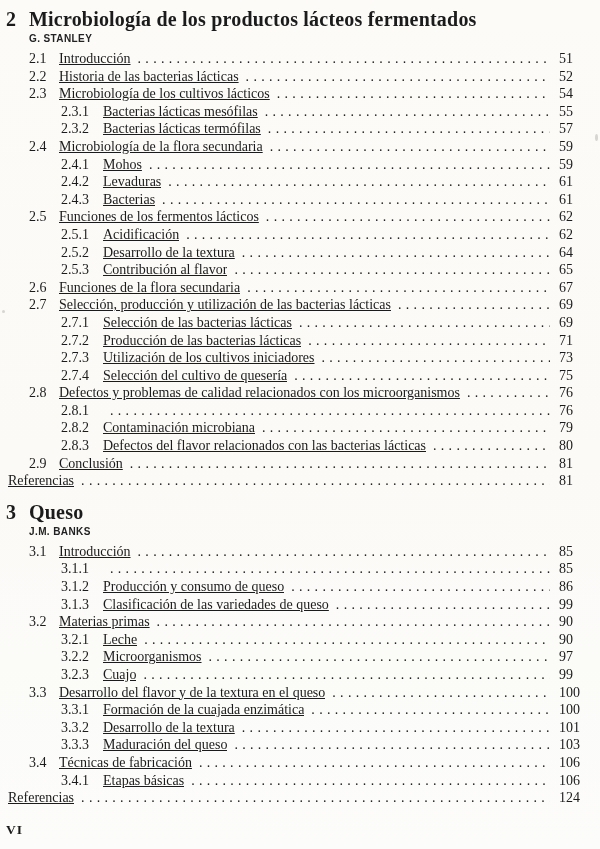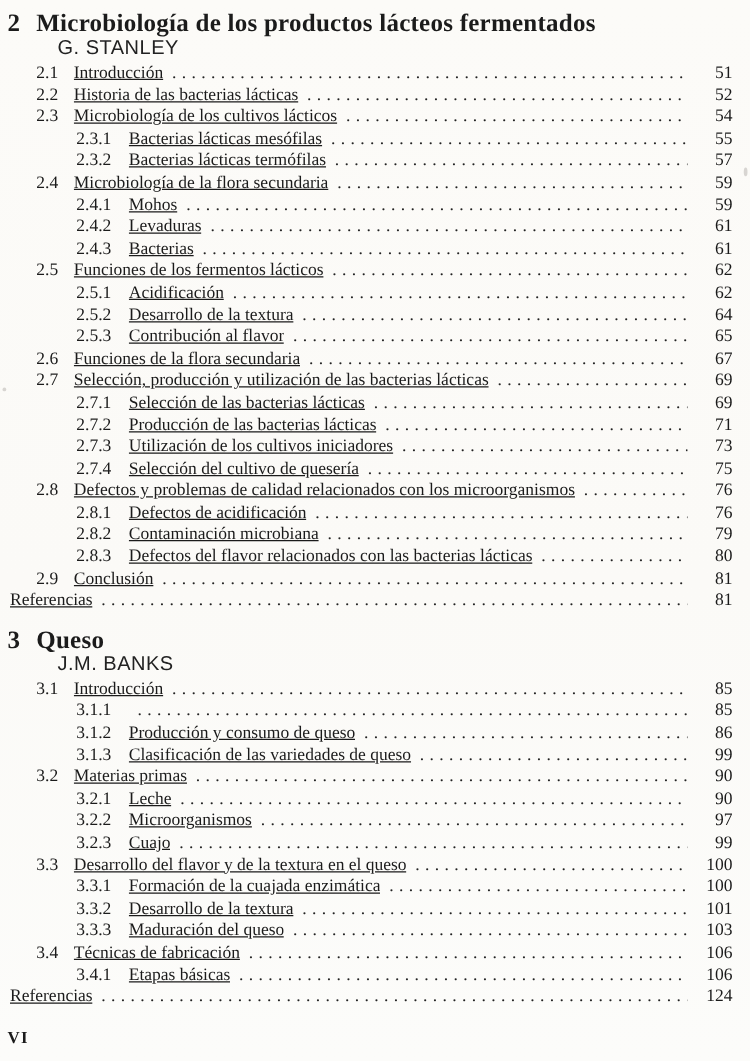--- a/index.html
+++ b/index.html
@@ -23,23 +23,23 @@
   .chap-num{
     width:23px;flex:0 0 23px;
     font-size:20px;font-weight:bold;line-height:22px;
   }
   .chap-title{
     font-size:20px;font-weight:bold;line-height:22px;
     letter-spacing:.2px;white-space:nowrap;
   }
   .chap-author{
     font-family:"Liberation Sans","DejaVu Sans",sans-serif;
-    font-size:16px;font-weight:normal;line-height:13px;
+    font-size:10px;font-weight:bold;line-height:13px;
     letter-spacing:.4px;color:#222;
-    margin:2px 0 0 17px;
+    margin:2px 0 0 0;
   }
   .chap-body{flex:1;min-width:0;}
   
   .entries{margin-top:5px;}
   .row{
     display:flex;align-items:baseline;
     font-size:14px;line-height:17.6px;
   }
   .num{flex:0 0 auto;white-space:nowrap;}
   .lvl1{padding-left:23px;}
@@ -49,21 +49,21 @@
   .lvl0{padding-left:2px;}
   .title{white-space:nowrap;flex:0 1 auto;overflow:hidden;text-decoration:underline;}
   .dots{
     flex:1 1 0;min-width:0;overflow:hidden;white-space:nowrap;
     margin:0 9px 0 7px;color:#222;
   }
   .dots::after{
     content:"..........................................................................................";
     letter-spacing:4.3px;
   }
-  .pg{flex:0 0 auto;min-width:27px;text-align:right;white-space:nowrap;}
+  .pg{flex:0 0 auto;min-width:27px;text-align:left;white-space:nowrap;}
   
   .chapter-2{margin-top:0;}
   .chapter-3{margin-top:11px;}
   
   .footer{
     margin-top:15px;
     font-size:13.5px;font-weight:bold;letter-spacing:1px;
   }
   
   .speck{position:absolute;background:#b9b7b2;border-radius:50%;opacity:.55;}
@@ -220,21 +220,20 @@
 
         <div class="row lvl1">
           <span class="num">2.8</span>
           <span class="title">Defectos y problemas de calidad relacionados con los microorganismos</span>
           <span class="dots"></span>
           <span class="pg">76</span>
         </div>
 
         <div class="row lvl2">
           <span class="num">2.8.1</span>
-          <span class="title">Defectos de acidificación</span>
           <span class="dots"></span>
           <span class="pg">76</span>
         </div>
 
         <div class="row lvl2">
           <span class="num">2.8.2</span>
           <span class="title">Contaminación microbiana</span>
           <span class="dots"></span>
           <span class="pg">79</span>
         </div>

